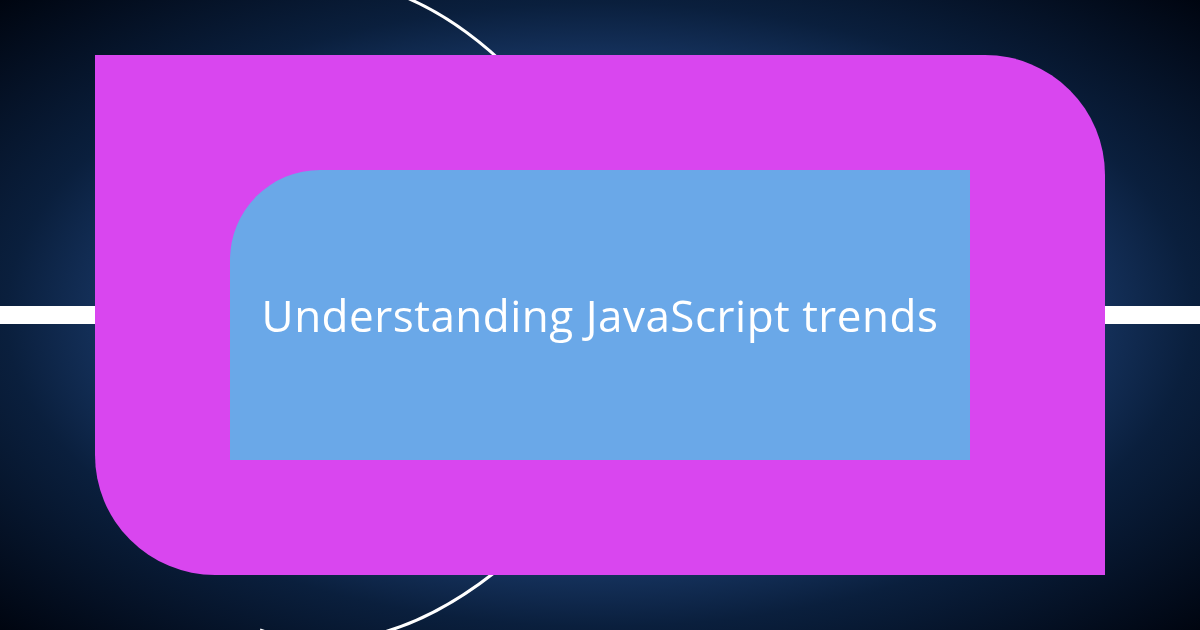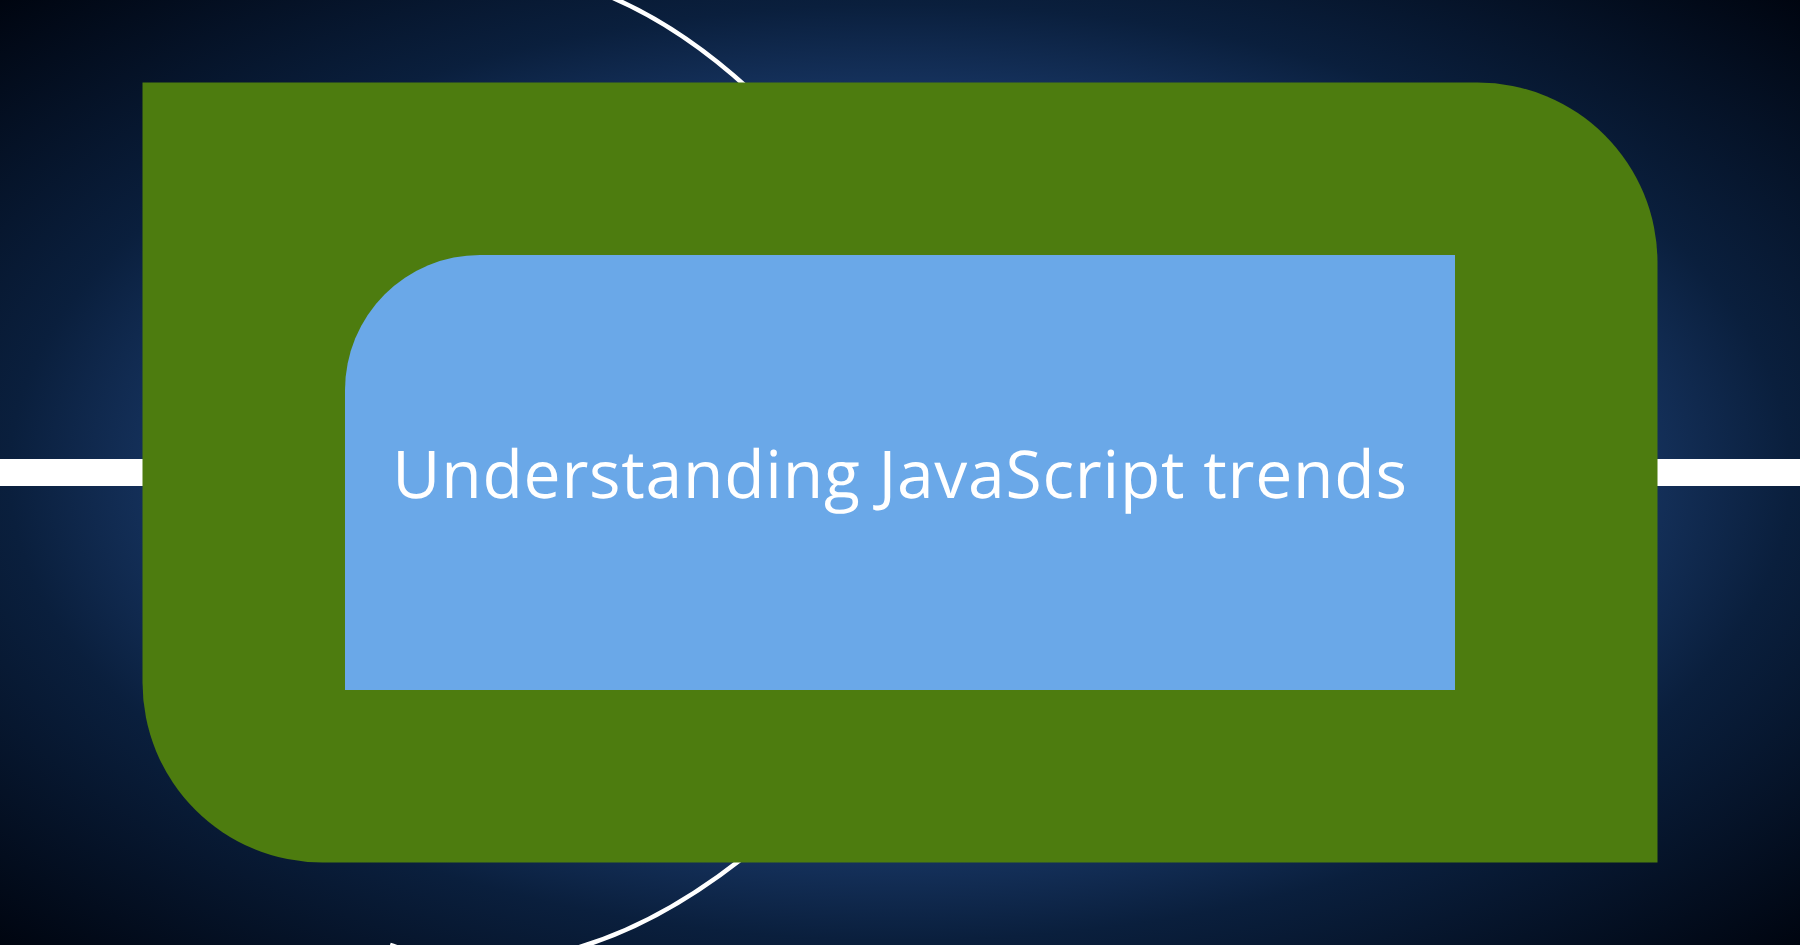--- a/index.html
+++ b/index.html
@@ -40,21 +40,21 @@
       width: 700px;
       height: 200px;
       z-index: 2;
     }
     .outer-frame {
       position: absolute;
       top: 55px;
       left: 95px;
       right: 95px;
       bottom: 55px;
-      background: #4d7c0f;
+      background: #d946ef;
       border-top-right-radius: 120px;
       border-bottom-left-radius: 120px;
       z-index: 3;
       display: flex;
       align-items: center;
       justify-content: center;
     }
     .inner-panel {
       position: absolute;
       top: 115px;

